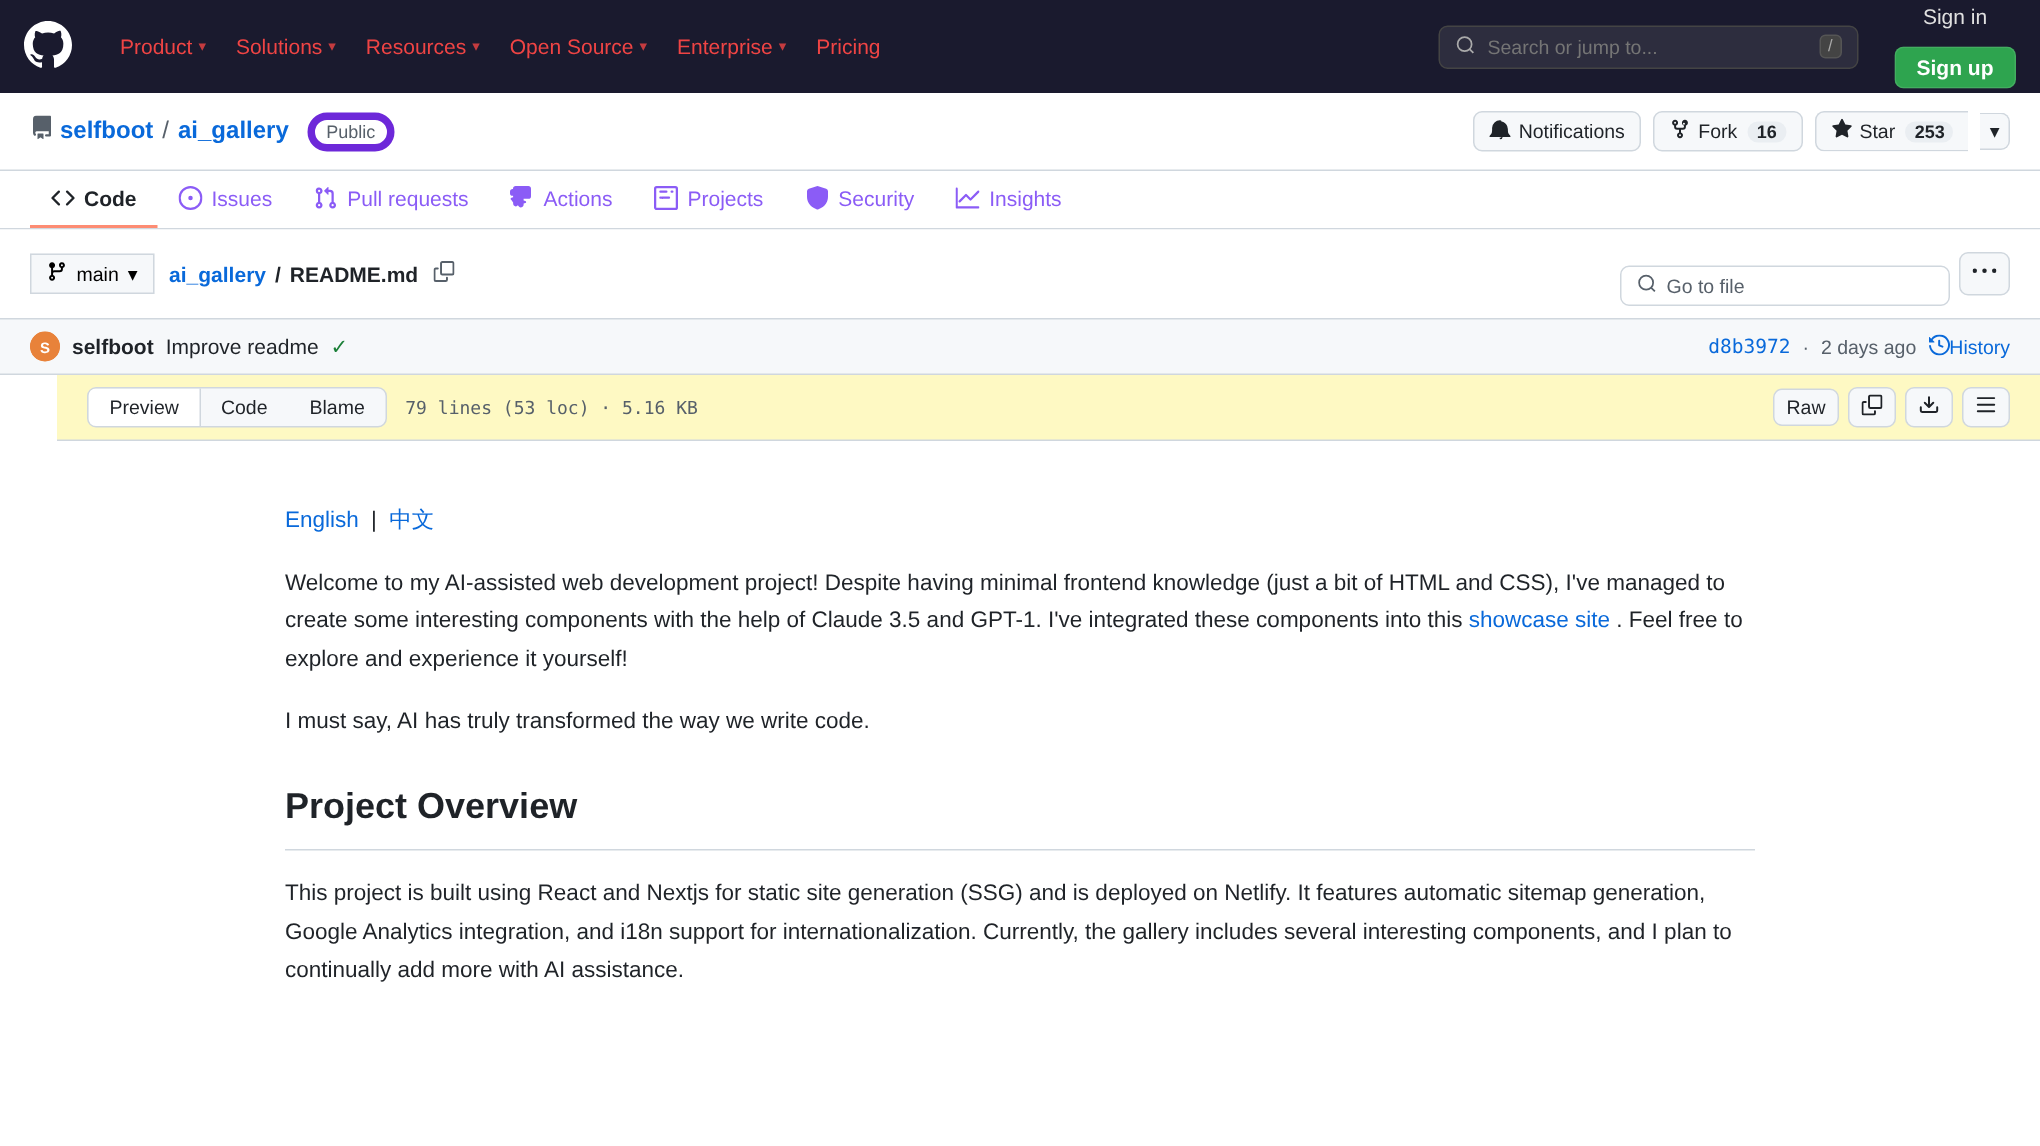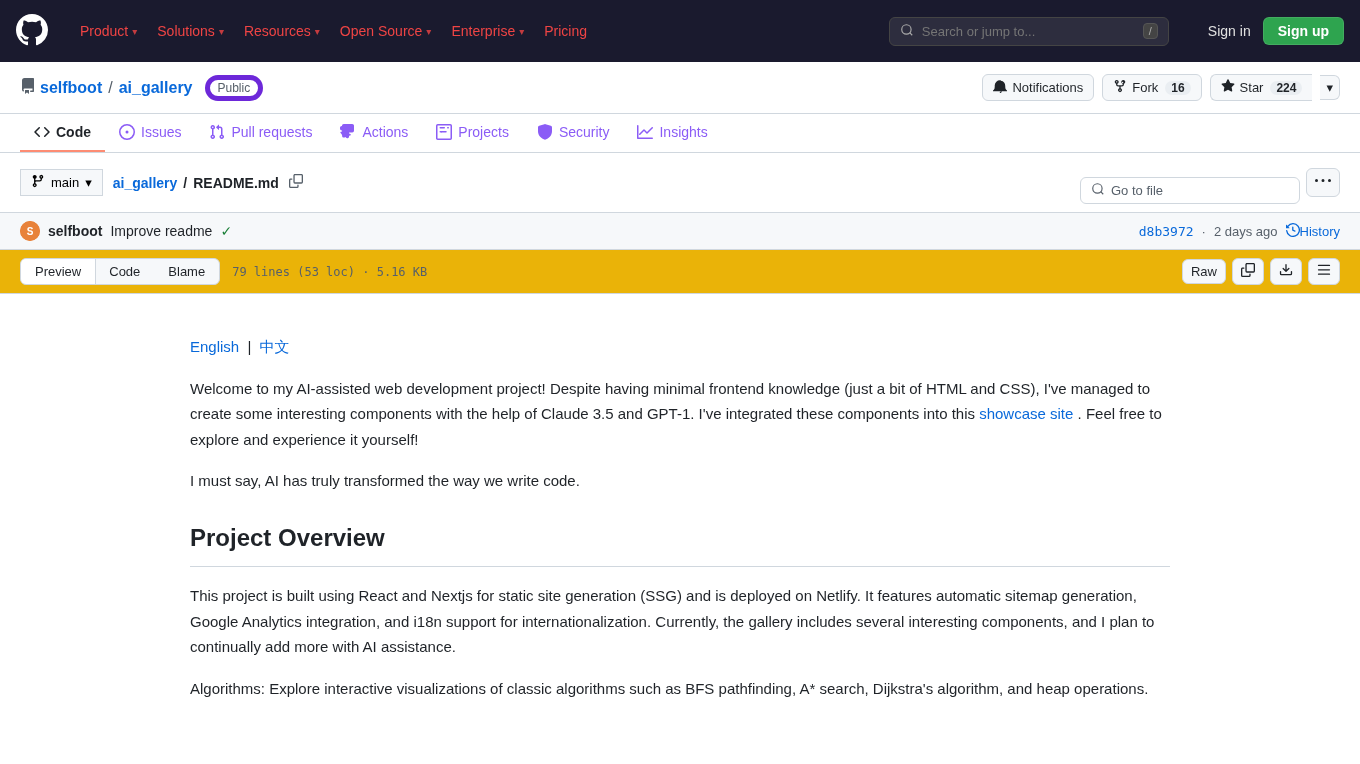--- a/index.html
+++ b/index.html
@@ -6,21 +6,21 @@
     body { font-family: -apple-system, BlinkMacSystemFont, "Segoe UI", Helvetica, Arial, sans-serif; font-size: 14px; color: #1f2328; background: #ffffff; }
 
     
     .gh-header { background: #1a1a2e; display: flex; align-items: center; padding: 0 16px; height: 62px; gap: 16px; }
     .gh-header .logo { color: #fff; margin-right: 8px; flex-shrink: 0; }
     .nav-item { color: #ef4444; font-size: 14px; font-weight: 500; cursor: pointer; padding: 4px 8px; border-radius: 4px; display: flex; align-items: center; gap: 4px; white-space: nowrap; }
     .nav-chevron { font-size: 10px; opacity: 0.8; }
     .search-bar { flex: 1; max-width: 280px; background: #2d2d3e; border: 1px solid #444; border-radius: 6px; display: flex; align-items: center; padding: 5px 10px; gap: 8px; margin-left: auto; }
     .search-bar input { background: transparent; border: none; outline: none; color: #ccc; font-size: 13px; flex: 1; }
     .search-bar .kbd { background: #444; color: #aaa; border: 1px solid #555; border-radius: 4px; padding: 1px 5px; font-size: 11px; }
-    .header-right { display: flex; gap: 12px; align-items: center; margin-left: 23px; flex-shrink: 0; }
+    .header-right { display: flex; gap: 12px; align-items: center; margin-left: 8px; flex-shrink: 0; flex-direction: column; }
     .btn-signin { color: #e0e0e0; background: transparent; border: none; cursor: pointer; font-size: 14px; font-weight: 500; }
     .btn-signup { background: #2ea44f; color: #fff; border: 1px solid rgba(255,255,255,0.1); border-radius: 6px; padding: 5px 14px; font-size: 14px; font-weight: 600; cursor: pointer; }
 
     
     .repo-header { background: #fff; border-bottom: 1px solid #d0d7de; padding: 12px 20px; display: flex; align-items: center; justify-content: space-between; }
     .repo-breadcrumb { display: flex; align-items: center; gap: 4px; font-size: 16px; }
     .repo-icon { color: #57606a; }
     .repo-link { color: #0969da; text-decoration: none; font-weight: 600; font-size: 16px; }
     .repo-slash { color: #57606a; margin: 0 2px; font-size: 16px; }
     .repo-name { color: #0969da; font-weight: 600; font-size: 16px; cursor: pointer; }
@@ -50,21 +50,21 @@
     .commit-left { display: flex; align-items: center; gap: 8px; font-size: 14px; }
     .avatar-sm { width: 20px; height: 20px; border-radius: 50%; background: #e8823a; display: flex; align-items: center; justify-content: center; color: #fff; font-size: 10px; font-weight: 700; overflow: hidden; }
     .commit-author { font-weight: 600; color: #1f2328; cursor: pointer; }
     .commit-msg { color: #1f2328; }
     .commit-check { color: #1a7f37; font-size: 14px; }
     .commit-right { display: flex; align-items: center; gap: 8px; font-size: 13px; color: #57606a; }
     .commit-hash { color: #0969da; cursor: pointer; font-family: monospace; }
     .history-btn { display: flex; align-items: center; gap: 0; color: #0969da; cursor: pointer; font-size: 13px; font-weight: 500; }
 
     
-    .content-tabs { display: flex; align-items: center; justify-content: space-between; padding: 8px 20px; background: #eab308; border-bottom: 1px solid #d0d7de; }
+    .content-tabs { display: flex; align-items: center; justify-content: space-between; padding: 8px 20px; background: #fef9c3; border-bottom: 1px solid #d0d7de; margin-left: 38px; }
     .view-tabs { display: flex; gap: 0; background: #f6f8fa; border: 1px solid #d0d7de; border-radius: 6px; overflow: hidden; }
     .view-tab { padding: 5px 14px; font-size: 13px; font-weight: 500; cursor: pointer; color: #1f2328; background: transparent; border: none; }
     .view-tab.active { background: #fff; box-shadow: 0 0 0 1px #d0d7de; }
     .file-meta { font-size: 12px; color: #57606a; font-family: monospace; }
     .raw-actions { display: flex; align-items: center; gap: 6px; }
     .icon-btn { background: #f6f8fa; border: 1px solid #d0d7de; border-radius: 6px; padding: 4px 8px; cursor: pointer; font-size: 13px; color: #1f2328; }
 
     
     .main-content { padding: 20px; background: #fff; max-width: 100%; }
     .readme-body { font-size: 15px; line-height: 1.7; color: #1f2328; max-width: 980px; margin: 0 auto; padding: 20px 0; }
@@ -162,21 +162,21 @@
         <span class="repo-action-count">16</span>
       </button>
 
       <button class="repo-action-btn" style="border-right:none;border-radius:6px 0 0 6px;">
         <span>
           <svg width="14" height="14" fill="currentColor" viewBox="0 0 16 16">
               <path d="M8 .25a.75.75 0 01.673.418l1.882 3.815 4.21.612a.75.75 0 01.416 1.279l-3.046 2.97.719 4.192a.75.75 0 01-1.088.791L8 12.347l-3.766 1.98a.75.75 0 01-1.088-.79l.72-4.194L.818 6.374a.75.75 0 01.416-1.28l4.21-.611L7.327.668A.75.75 0 018 .25z"></path>
             </svg>
         </span>
         <span>Star</span>
-        <span class="repo-action-count">224</span>
+        <span class="repo-action-count">253</span>
       </button>
       <button class="repo-action-btn repo-action-plus" style="border-radius:0 6px 6px 0;">
         <span>▾</span>
       </button>
     </div>
   </div>
 
   <div class="repo-tabs">
     <a class="tab active" href="#">
       <span class="tab-icon">
@@ -344,17 +344,16 @@
         <a class="lang-link" href="#">中文</a>
       </p>
       <p>
         <span>Welcome to my AI-assisted web development project! Despite having minimal frontend knowledge (just a bit of HTML and CSS), I've managed to create some interesting components with the help of Claude 3.5 and GPT-1. I've integrated these components into this</span>
         <a class="lang-link" href="#">showcase site</a>
         <span>. Feel free to explore and experience it yourself!</span>
       </p>
       <p>I must say, AI has truly transformed the way we write code.</p>
       <h2>Project Overview</h2>
       <p>This project is built using React and Nextjs for static site generation (SSG) and is deployed on Netlify. It features automatic sitemap generation, Google Analytics integration, and i18n support for internationalization. Currently, the gallery includes several interesting components, and I plan to continually add more with AI assistance.</p>
-      <p>Algorithms: Explore interactive visualizations of classic algorithms such as BFS pathfinding, A* search, Dijkstra's algorithm, and heap operations.</p>
     </div>
   </div>
 
 </div>
 
 </body></html>

